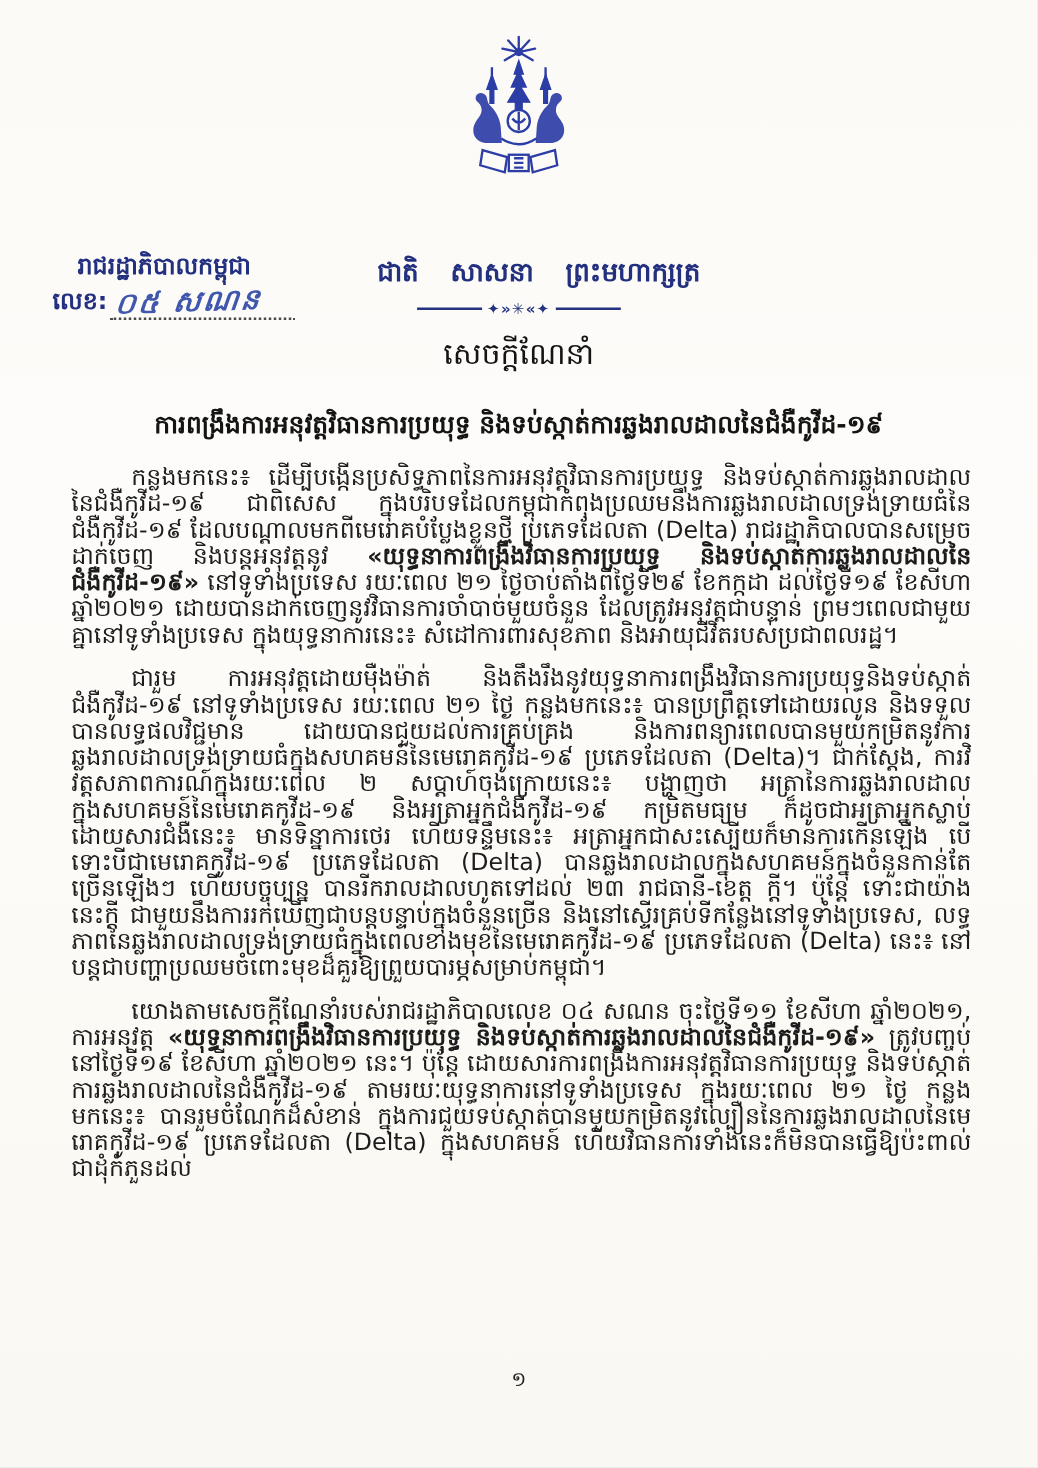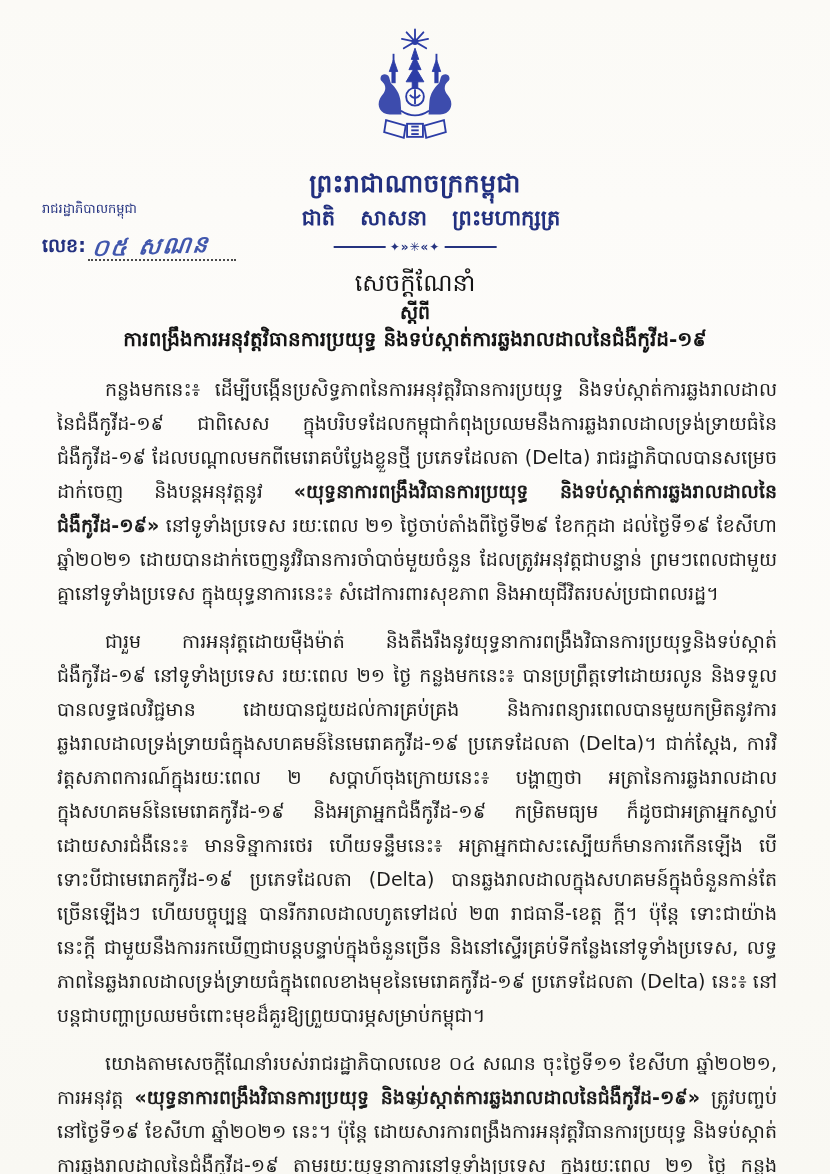--- a/index.html
+++ b/index.html
@@ -31,22 +31,22 @@
   }
   .divider {
     position: absolute; top: 240px; left: 50%; transform: translateX(-50%);
     display: flex; align-items: center; gap: 4px;
   }
   .divider .dline { width: 52px; height: 1.5px; background: #25337f; }
   .divider .orn { color: #25337f; font-size: 12px; font-weight: bold; letter-spacing: 1px; }
 
   
   .gov-block { position: absolute; top: 200px; left: 42px; }
-  .gov-name { font-size: 13px; font-weight: normal; color: #22307f; }
-  .num-row { display: flex; align-items: flex-end; margin-top: 14px; }
+  .gov-name { font-size: 19px; font-weight: bold; color: #22307f; margin-left: 20px; }
+  .num-row { display: flex; align-items: flex-end; }
   .num-label { font-size: 19px; font-weight: bold; color: #22307f; }
   .dotline {
     position: relative; width: 148px; height: 24px; margin-left: 2px;
     border-bottom: 2px dotted #4a4a4a;
   }
   .handwriting {
     position: absolute; left: 4px; bottom: -6px;
     font-size: 23px; font-style: italic; font-weight: bold;
     color: #4157ad; transform: rotate(-2deg) skewX(-8deg);
     letter-spacing: 2px; white-space: nowrap;
@@ -67,21 +67,21 @@
     white-space: nowrap;
   }
 
   
   .body-text {
     position: absolute; top: 372px; left: 57px; right: 53px;
     color: #1c1c1c;
   }
   .body-text p {
     margin: 0 0 14px 0;
-    font-size: 19px; line-height: 34px;
+    font-size: 19px; line-height: 21px;
     text-align: justify; text-indent: 48px;
   }
   .bq { font-weight: bold; }
 
   .page-num {
     position: absolute; top: 1093px; left: 0; right: 0;
     text-align: center; font-size: 16px; color: #222;
   }
 
   
@@ -140,40 +140,38 @@
         <path d="M29 99 L50 105 L48 118 L27 112 Z"></path>
         <rect x="51.5" y="103" width="17" height="14"></rect>
         <path d="M91 99 L70 105 L72 118 L93 112 Z"></path>
         <line x1="56" y1="106" x2="64" y2="106"></line>
         <line x1="56" y1="110" x2="64" y2="110"></line>
         <line x1="56" y1="114" x2="64" y2="114"></line>
       </g>
     </svg>
   </div>
 
-  <div class="kingdom">ព្រះរាជាណាចក្រកម្ពុជា</div>
   <div class="motto">ជាតិ សាសនា ព្រះមហាក្សត្រ</div>
   <div class="divider">
     <span class="dline"></span>
     <span class="orn">✦»✳«✦</span>
     <span class="dline"></span>
   </div>
 
   <div class="gov-block">
     <div class="gov-name">រាជរដ្ឋាភិបាលកម្ពុជា</div>
     <div class="num-row">
       <span class="num-label">លេខ:</span>
       <span class="dotline">
         <span class="handwriting">០៥ សណន</span>
       </span>
     </div>
   </div>
 
   <div class="doc-type">សេចក្តីណែនាំ</div>
-  <div class="regarding">ស្តីពី</div>
   <div class="subject">ការពង្រឹងការអនុវត្តវិធានការប្រយុទ្ធ និងទប់ស្កាត់ការឆ្លងរាលដាលនៃជំងឺកូវីដ-១៩</div>
 
   <div class="body-text">
     <p><span>កន្លងមកនេះ៖ ដើម្បីបង្កើនប្រសិទ្ធភាពនៃការអនុវត្តវិធានការប្រយុទ្ធ និងទប់ស្កាត់ការឆ្លងរាលដាលនៃជំងឺកូវីដ-១៩ ជាពិសេស ក្នុងបរិបទដែលកម្ពុជាកំពុងប្រឈមនឹងការឆ្លងរាលដាលទ្រង់ទ្រាយធំនៃជំងឺកូវីដ-១៩ ដែលបណ្តាលមកពីមេរោគបំប្លែងខ្លួនថ្មី ប្រភេទដែលតា (Delta) រាជរដ្ឋាភិបាលបានសម្រេចដាក់ចេញ និងបន្តអនុវត្តនូវ </span><span class="bq">«យុទ្ធនាការពង្រឹងវិធានការប្រយុទ្ធ និងទប់ស្កាត់ការឆ្លងរាលដាលនៃជំងឺកូវីដ-១៩»</span><span> នៅទូទាំងប្រទេស រយៈពេល ២១ ថ្ងៃចាប់តាំងពីថ្ងៃទី២៩ ខែកក្កដា ដល់ថ្ងៃទី១៩ ខែសីហា ឆ្នាំ២០២១ ដោយបានដាក់ចេញនូវវិធានការចាំបាច់មួយចំនួន ដែលត្រូវអនុវត្តជាបន្ទាន់ ព្រមៗពេលជាមួយគ្នានៅទូទាំងប្រទេស ក្នុងយុទ្ធនាការនេះ៖ សំដៅការពារសុខភាព និងអាយុជីវិតរបស់ប្រជាពលរដ្ឋ។</span></p>
     <p>ជារួម ការអនុវត្តដោយម៉ឺងម៉ាត់ និងតឹងរឹងនូវយុទ្ធនាការពង្រឹងវិធានការប្រយុទ្ធនិងទប់ស្កាត់ជំងឺកូវីដ-១៩ នៅទូទាំងប្រទេស រយៈពេល ២១ ថ្ងៃ កន្លងមកនេះ៖ បានប្រព្រឹត្តទៅដោយរលូន និងទទួលបានលទ្ធផលវិជ្ជមាន ដោយបានជួយដល់ការគ្រប់គ្រង និងការពន្យារពេលបានមួយកម្រិតនូវការឆ្លងរាលដាលទ្រង់ទ្រាយធំក្នុងសហគមន៍នៃមេរោគកូវីដ-១៩ ប្រភេទដែលតា (Delta)។ ជាក់ស្តែង, ការវិវត្តសភាពការណ៍ក្នុងរយៈពេល ២ សប្តាហ៍ចុងក្រោយនេះ៖ បង្ហាញថា អត្រានៃការឆ្លងរាលដាលក្នុងសហគមន៍នៃមេរោគកូវីដ-១៩ និងអត្រាអ្នកជំងឺកូវីដ-១៩ កម្រិតមធ្យម ក៏ដូចជាអត្រាអ្នកស្លាប់ដោយសារជំងឺនេះ៖ មានទិន្នាការថេរ ហើយទន្ទឹមនេះ៖ អត្រាអ្នកជាសះស្បើយក៏មានការកើនឡើង បើទោះបីជាមេរោគកូវីដ-១៩ ប្រភេទដែលតា (Delta) បានឆ្លងរាលដាលក្នុងសហគមន៍ក្នុងចំនួនកាន់តែច្រើនឡើងៗ ហើយបច្ចុប្បន្ន បានរីករាលដាលហូតទៅដល់ ២៣ រាជធានី-ខេត្ត ក្តី។ ប៉ុន្តែ ទោះជាយ៉ាងនេះក្តី ជាមួយនឹងការរកឃើញជាបន្តបន្ទាប់ក្នុងចំនួនច្រើន និងនៅស្ទើរគ្រប់ទីកន្លែងនៅទូទាំងប្រទេស, លទ្ធភាពនៃឆ្លងរាលដាលទ្រង់ទ្រាយធំក្នុងពេលខាងមុខនៃមេរោគកូវីដ-១៩ ប្រភេទដែលតា (Delta) នេះ៖ នៅបន្តជាបញ្ហាប្រឈមចំពោះមុខដ៏គួរឱ្យព្រួយបារម្ភសម្រាប់កម្ពុជា។</p>
     <p><span>យោងតាមសេចក្តីណែនាំរបស់រាជរដ្ឋាភិបាលលេខ ០៤ សណន ចុះថ្ងៃទី១១ ខែសីហា ឆ្នាំ២០២១, ការអនុវត្ត </span><span class="bq">«យុទ្ធនាការពង្រឹងវិធានការប្រយុទ្ធ និងទប់ស្កាត់ការឆ្លងរាលដាលនៃជំងឺកូវីដ-១៩»</span><span> ត្រូវបញ្ចប់នៅថ្ងៃទី១៩ ខែសីហា ឆ្នាំ២០២១ នេះ។ ប៉ុន្តែ ដោយសារការពង្រឹងការអនុវត្តវិធានការប្រយុទ្ធ និងទប់ស្កាត់ការឆ្លងរាលដាលនៃជំងឺកូវីដ-១៩ តាមរយៈយុទ្ធនាការនៅទូទាំងប្រទេស ក្នុងរយៈពេល ២១ ថ្ងៃ កន្លងមកនេះ៖ បានរួមចំណែកដ៏សំខាន់ ក្នុងការជួយទប់ស្កាត់បានមួយកម្រិតនូវល្បឿននៃការឆ្លងរាលដាលនៃមេរោគកូវីដ-១៩ ប្រភេទដែលតា (Delta) ក្នុងសហគមន៍ ហើយវិធានការទាំងនេះក៏មិនបានធ្វើឱ្យប៉ះពាល់ជាដុំកំភួនដល់</span></p>
   </div>
 
   <div class="page-num">១</div>
 

